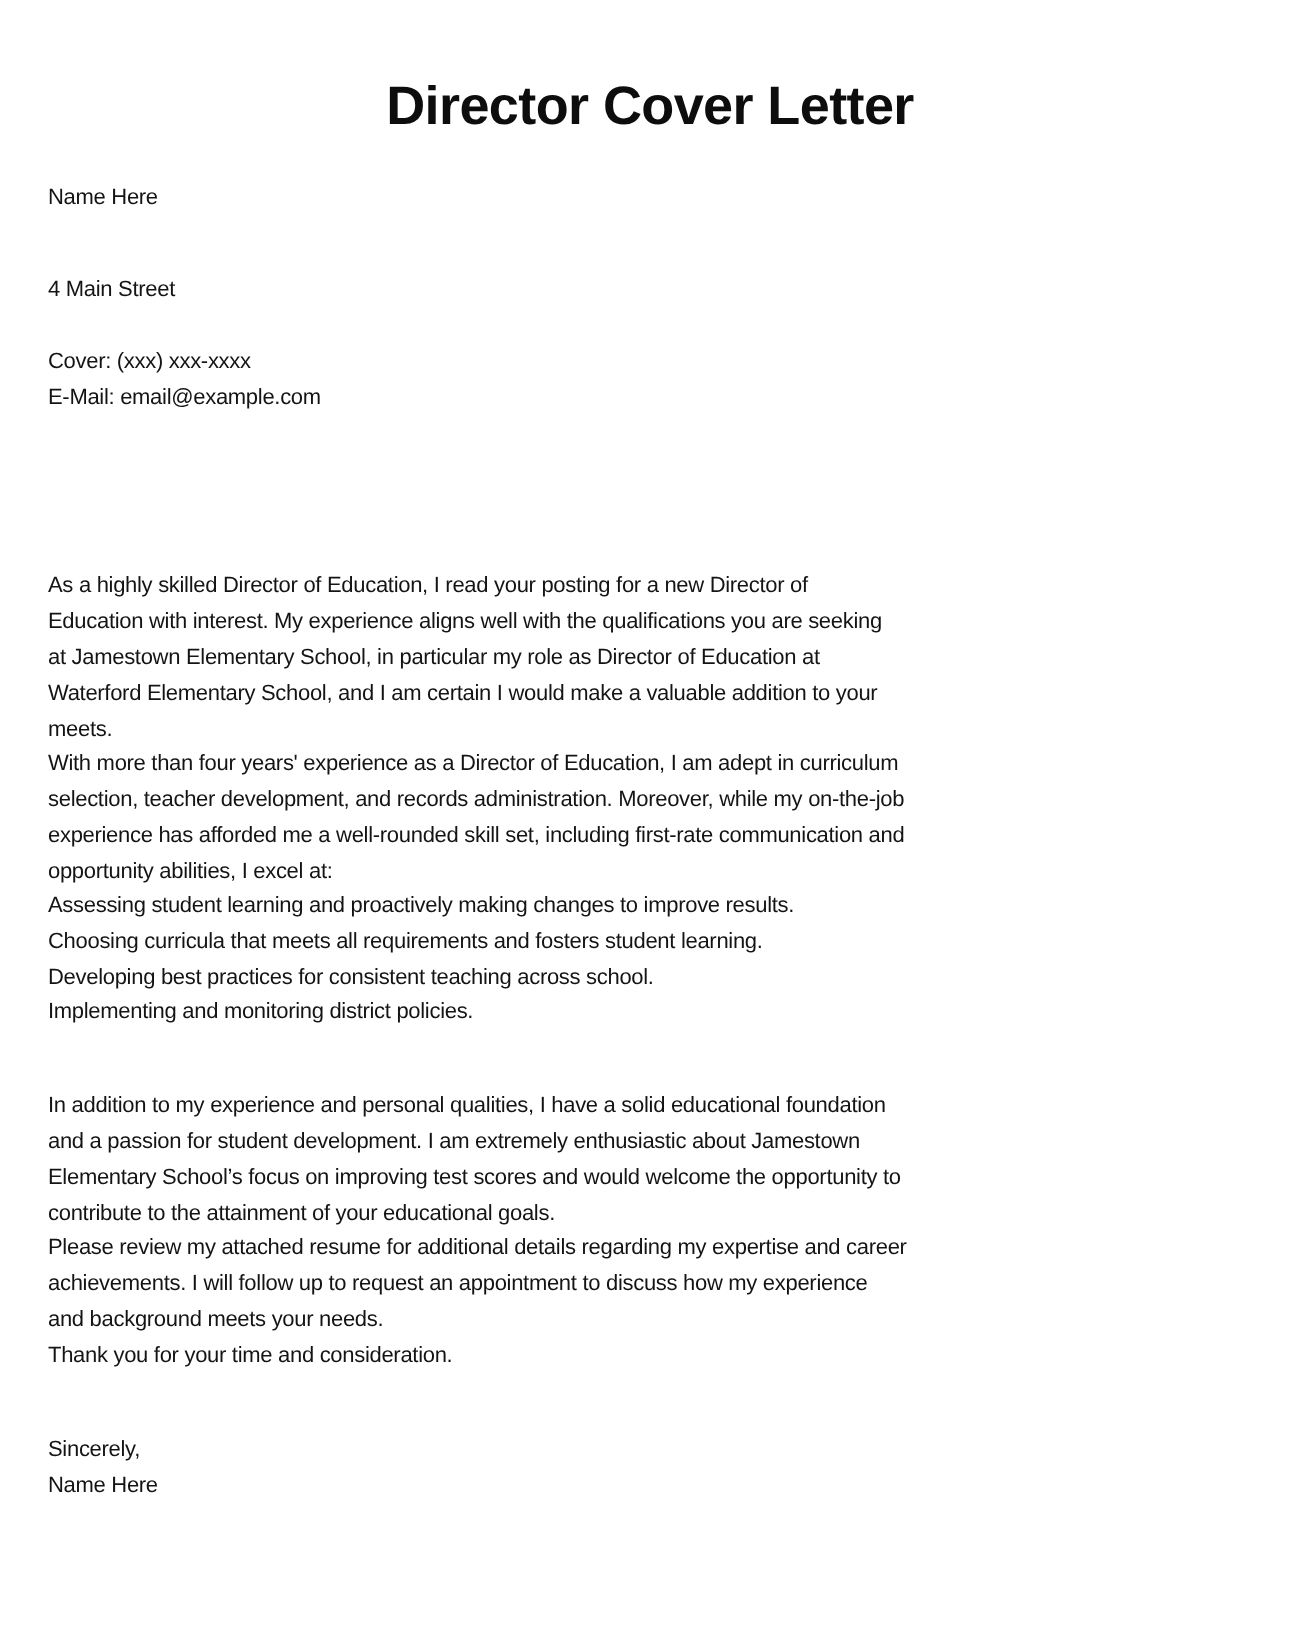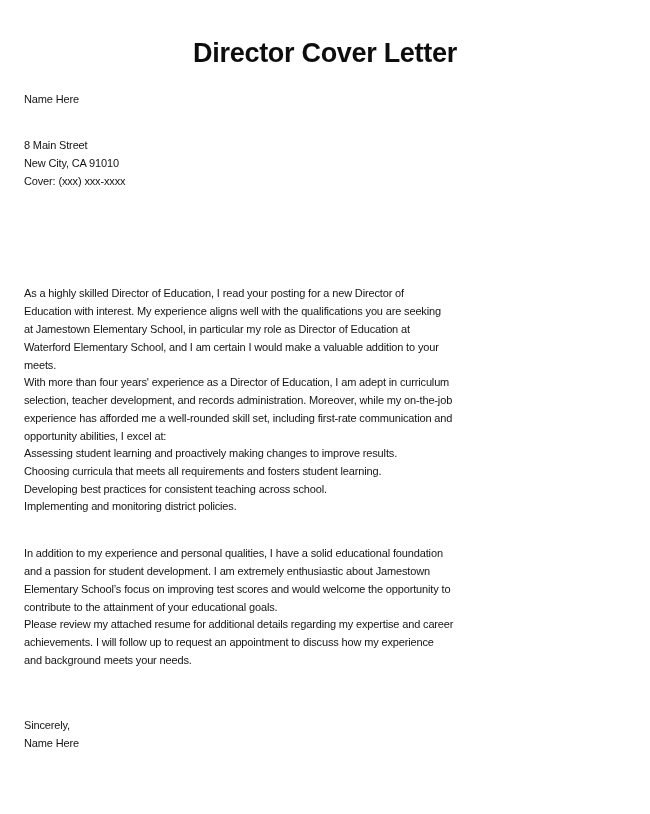--- a/index.html
+++ b/index.html
@@ -47,23 +47,23 @@
   </style>
 </head>
 <body>
 
 <div class="page">
 
   <h1 class="title">Director Cover Letter</h1>
 
   <div class="line" style="top:90px">Name Here</div>
 
-  <div class="line" style="top:136px">8 Main Street</div>
-  <div class="line" style="top:154px">New City, CA 91010</div>
+  <div class="line" style="top:136px">4 Main Street</div>
   <div class="line" style="top:172px">Cover: (xxx) xxx-xxxx</div>
+  <div class="line" style="top:190px">E-Mail: email@example.com</div>
 
 
   <div>
     <div class="line" style="top:284px">As a highly skilled Director of Education, I read your posting for a new Director of</div>
     <div class="line" style="top:302px">Education with interest. My experience aligns well with the qualifications you are seeking</div>
     <div class="line" style="top:320px">at Jamestown Elementary School, in particular my role as Director of Education at</div>
     <div class="line" style="top:338px">Waterford Elementary School, and I am certain I would make a valuable addition to your</div>
     <div class="line" style="top:356px">meets.</div>
   </div>
 
@@ -87,17 +87,18 @@
     <div class="line" style="top:580px">Elementary School’s focus on improving test scores and would welcome the opportunity to</div>
     <div class="line" style="top:598px">contribute to the attainment of your educational goals.</div>
   </div>
 
   <div>
     <div class="line" style="top:615px">Please review my attached resume for additional details regarding my expertise and career</div>
     <div class="line" style="top:633px">achievements. I will follow up to request an appointment to discuss how my experience</div>
     <div class="line" style="top:651px">and background meets your needs.</div>
   </div>
 
+  <div class="line" style="top:669px">Thank you for your time and consideration.</div>
 
   <div class="line" style="top:716px">Sincerely,</div>
   <div class="line" style="top:734px">Name Here</div>
 
 </div>
 
 </body></html>

